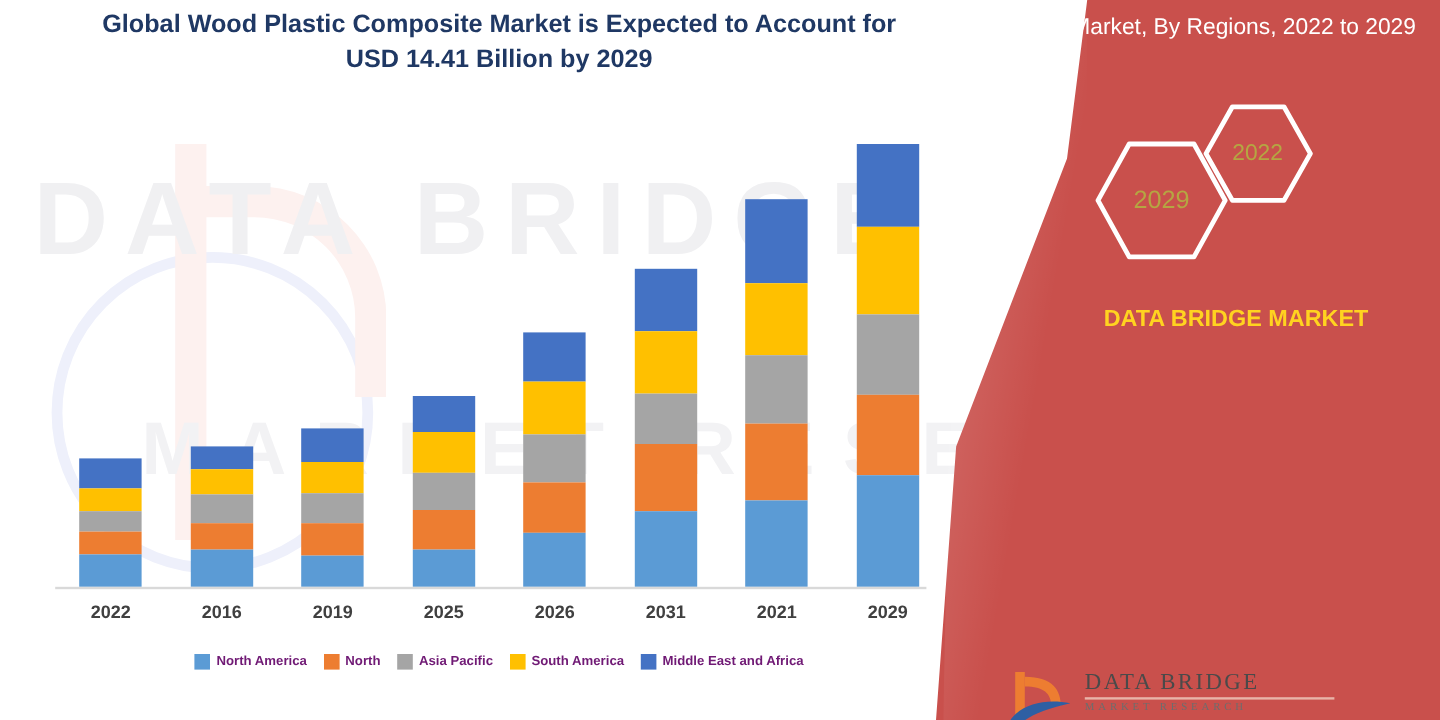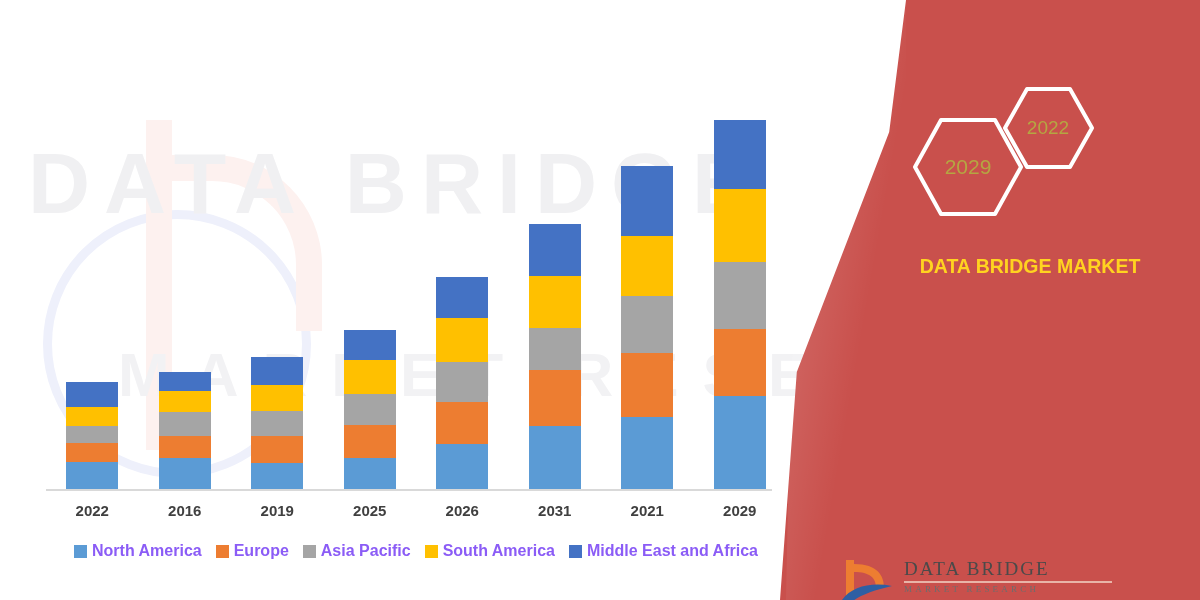--- a/index.html
+++ b/index.html
@@ -32,21 +32,21 @@
   .seg{width:100%;}
 
   .xlabels{position:absolute;left:46px;top:498px;width:740px;height:26px;
            display:flex;justify-content:space-around;}
   .xlabel{width:88px;text-align:center;font-size:15px;font-weight:700;color:#404040;line-height:26px;}
 
   .legend{position:absolute;left:46px;top:538px;width:740px;height:26px;
           display:flex;align-items:center;justify-content:center;gap:14px;}
   .legend-item{display:flex;align-items:center;gap:5px;}
   .swatch{width:13px;height:13px;display:inline-block;}
-  .legend-label{font-size:16px;font-weight:700;color:#8b5cf6;white-space:nowrap;}
+  .legend-label{font-size:11px;font-weight:700;color:#701a75;white-space:nowrap;}
 
   
   .red-panel{position:absolute;left:780px;top:0;width:420px;height:600px;overflow:hidden;}
   .red-shape{position:absolute;left:0;top:0;width:420px;height:600px;background:#c9504c;
              clip-path:polygon(30% 0, 100% 0, 100% 100%, 0 100%, 4% 62%, 26% 22%);}
   .red-sheen{position:absolute;left:6px;top:0;width:120px;height:600px;
              background:linear-gradient(100deg, rgba(255,255,255,0.22), rgba(255,255,255,0) 60%);
              clip-path:polygon(30% 0, 100% 0, 100% 100%, 0 100%, 4% 62%, 26% 22%);}
   .panel-title{position:absolute;left:70px;top:8px;width:330px;text-align:right;
                color:#ffffff;font-size:19px;font-weight:500;line-height:29px;}
@@ -78,20 +78,21 @@
   <div class="bg-watermark">
     <div class="wm-logo">
       <div class="wm-ring"></div>
       <div class="wm-bar"></div>
       <div class="wm-hook"></div>
     </div>
     <div class="wm-text">DATA BRIDGE</div>
     <div class="wm-text2">MARKET RESEARCH</div>
   </div>
 
+  <div class="chart-title">Global Wood Plastic Composite Market is Expected to Account for USD 14.41 Billion by 2029</div>
 
   <div class="bars" id="bars">
       <div class="bar-col">
         <div class="bar">
           <div class="seg" title="Middle East and Africa 2022: 0.98" style="height: 25.0951px; background: rgb(68, 114, 196);"></div>
           <div class="seg" title="South America 2022: 0.74" style="height: 18.9493px; background: rgb(255, 192, 0);"></div>
           <div class="seg" title="Asia Pacific 2022: 0.66" style="height: 16.9008px; background: rgb(165, 165, 165);"></div>
           <div class="seg" title="Europe 2022: 0.74" style="height: 18.9493px; background: rgb(237, 125, 49);"></div>
           <div class="seg" title="North America 2022: 1.07" style="height: 27.3997px; background: rgb(91, 155, 213);"></div>
         </div>
@@ -171,39 +172,40 @@
       <div class="xlabel">2021</div>
       <div class="xlabel">2029</div>
     </div>
   <div class="legend" id="legend">
       <div class="legend-item">
         <span class="swatch" style="background: rgb(91, 155, 213);"></span>
         <span class="legend-label">North America</span>
       </div>
       <div class="legend-item">
         <span class="swatch" style="background: rgb(237, 125, 49);"></span>
-        <span class="legend-label">Europe</span>
+        <span class="legend-label">North</span>
       </div>
       <div class="legend-item">
         <span class="swatch" style="background: rgb(165, 165, 165);"></span>
         <span class="legend-label">Asia Pacific</span>
       </div>
       <div class="legend-item">
         <span class="swatch" style="background: rgb(255, 192, 0);"></span>
         <span class="legend-label">South America</span>
       </div>
       <div class="legend-item">
         <span class="swatch" style="background: rgb(68, 114, 196);"></span>
         <span class="legend-label">Middle East and Africa</span>
       </div>
     </div>
 
   <div class="red-panel">
     <div class="red-shape"></div>
     <div class="red-sheen"></div>
+    <div class="panel-title">Market, By Regions, 2022 to 2029</div>
 
     <div class="hex-wrap">
       <div class="hex hex-2029">
         <svg width="116" height="104" viewBox="0 0 116 104">
           <polygon points="31,5 85,5 111,52 85,99 31,99 5,52" fill="none" stroke="#ffffff" stroke-width="4" stroke-linejoin="round"></polygon>
         </svg>
         <span>2029</span>
       </div>
       <div class="hex hex-2022">
         <svg width="96" height="86" viewBox="0 0 96 86">

